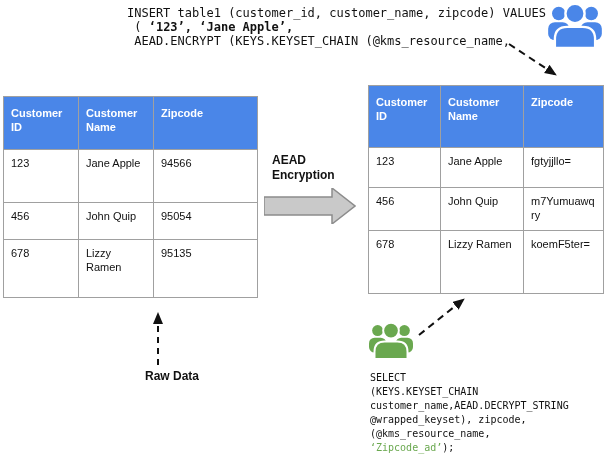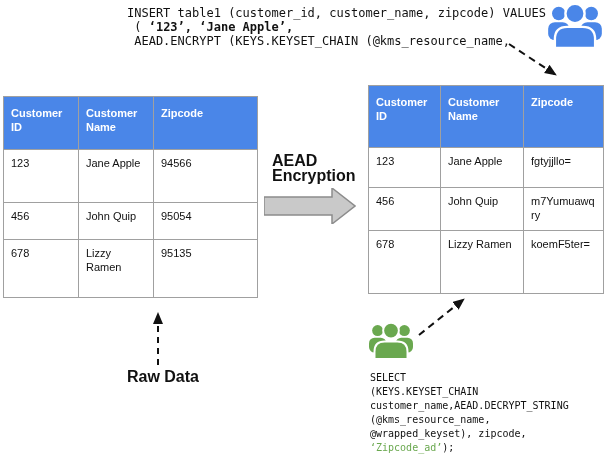--- a/index.html
+++ b/index.html
@@ -14,21 +14,21 @@
   b{font-weight:bold;text-align:center;}
   
   table.dtable{position:absolute;border-collapse:collapse;table-layout:fixed;font-size:11px;line-height:14px;color:#111;border-radius:19px;}
   table.dtable td,table.dtable th{border:1px solid #a0a0a0;vertical-align:top;padding:6px 7px;
       overflow:hidden;text-align:left;font-weight:normal;}
   table.dtable th{background:#4a86e8;color:#ffffff;font-weight:bold;padding-top:9px;}
   #raw-table{left:3px;top:96px;width:254px;}
   #enc-table{left:368px;top:85px;width:235px;}
   #enc-table td.enc{word-break:break-all;}
   
-  .lbl{position:absolute;font-weight:bold;font-size:16px;line-height:15px;color:#111;}
+  .lbl{position:absolute;font-weight:bold;font-size:12px;line-height:15px;color:#111;}
   #aead-label{left:272px;top:153px;width:72px;}
   #rawdata-label{left:114px;top:369px;width:85px;text-align:right;}
   
   .abs{position:absolute;}
 </style>
 </head>
 <body>
 
 <div id="canvas">
 
@@ -150,18 +150,18 @@
         <path d="M0,0 L12,5 L0,10 Z" fill="#111"></path>
       </marker>
     </defs>
     <line x1="8" y1="47" x2="53" y2="11" stroke="#111" stroke-width="2" stroke-dasharray="7,5" marker-end="url(#ah3)"></line>
   </svg>
 
   <div id="select-code" class="code">
     <div class="ln"><span>SELECT</span></div>
     <div class="ln"><span>(KEYS.KEYSET_CHAIN</span></div>
     <div class="ln"><span>customer_name,AEAD.DECRYPT_STRING</span></div>
+    <div class="ln"><span>@wrapped_keyset), zipcode,</span></div>
     <div class="ln"><span>(@kms_resource_name,</span></div>
-    <div class="ln"><span>@wrapped_keyset), zipcode,</span></div>
     <div class="ln"><span class="green-code">‘Zipcode_ad’</span><span>);</span></div>
   </div>
 
 </div>
 
 </body></html>

